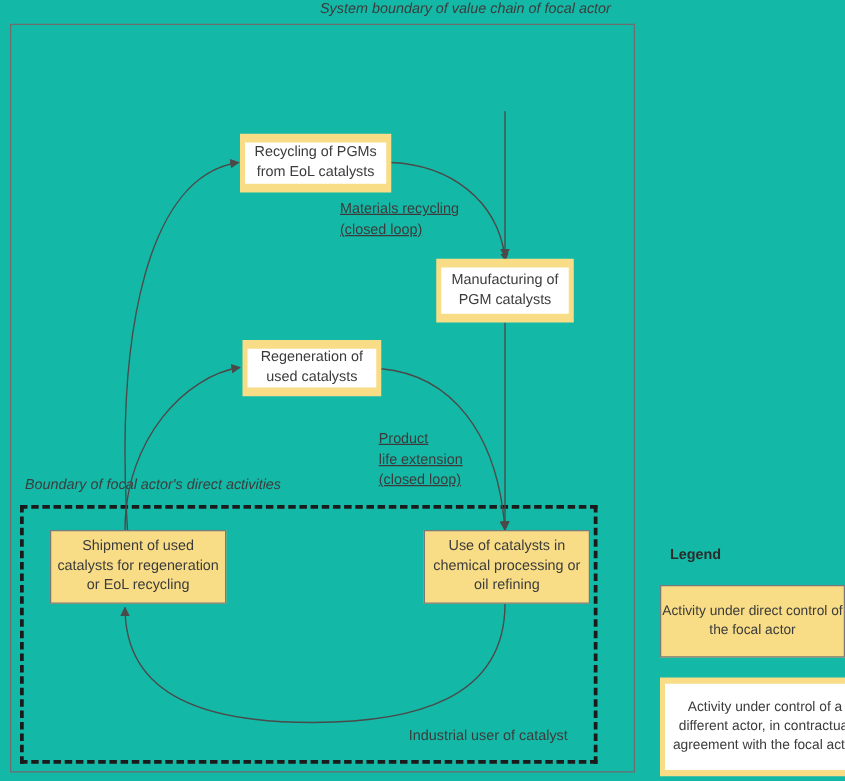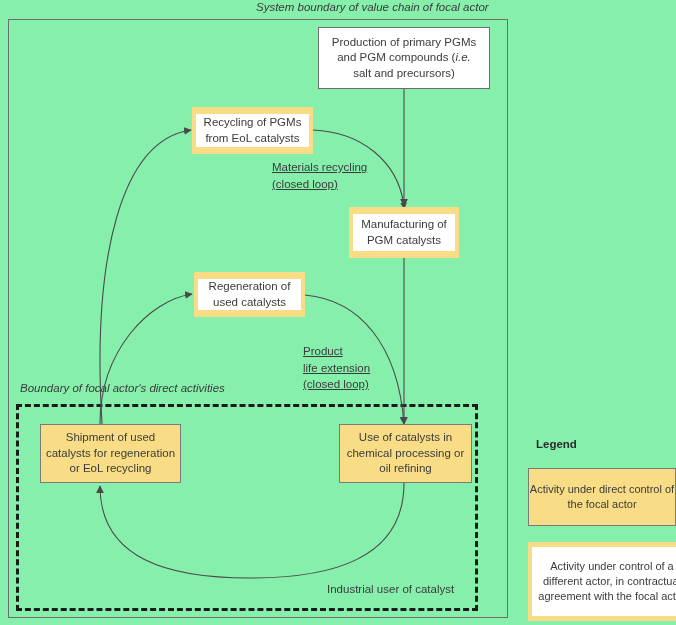--- a/index.html
+++ b/index.html
@@ -9,21 +9,21 @@
   }
   body {
     font-family: "Liberation Sans", sans-serif;
     color: #3b3b3b;
   }
   #canvas {
     position: relative;
     width: 676px;
     height: 625px;
     overflow: hidden;
-    background: #86efac;
+    background: #14b8a6;
   }
   svg.layer {
     position: absolute;
     left: 0;
     top: 0;
     width: 676px;
     height: 625px;
     overflow: visible;
   }
   .node {
@@ -159,27 +159,20 @@
 
     <path d="M 305 295 C 360 300, 398 345, 404 424" fill="none" stroke="#4a4a4a" stroke-width="1.1" marker-end="url(#arrow)"></path>
 
     <path d="M 404 483 C 404 560, 330 578, 250 578 C 170 578, 100 560, 100 486" fill="none" stroke="#4a4a4a" stroke-width="1.1" marker-end="url(#arrow)"></path>
 
     <path d="M 100 424 C 100 350, 150 300, 192 294" fill="none" stroke="#4a4a4a" stroke-width="1.1" marker-end="url(#arrow)"></path>
 
     <path d="M 102 424 C 92 260, 120 140, 191 130" fill="none" stroke="#4a4a4a" stroke-width="1.1" marker-end="url(#arrow)"></path>
   </svg>
 
-  <div class="node plain" style="left:318px; top:27px; width:172px; height:62px;">
-    <div class="txt">
-      <span>Production of primary PGMs</span><br>
-      <span>and PGM compounds (</span><em class="it">i.e.</em><br>
-      <span>salt and precursors)</span>
-    </div>
-  </div>
 
   <div class="node framed" style="left:192px; top:107px; width:121px; height:47px;">
     <div class="inner">
       <span class="txt">Recycling of PGMs from EoL catalysts</span>
     </div>
   </div>
 
   <div class="node framed" style="left:349px; top:207px; width:110px; height:51px;">
     <div class="inner">
       <span class="txt">Manufacturing of PGM catalysts</span>

